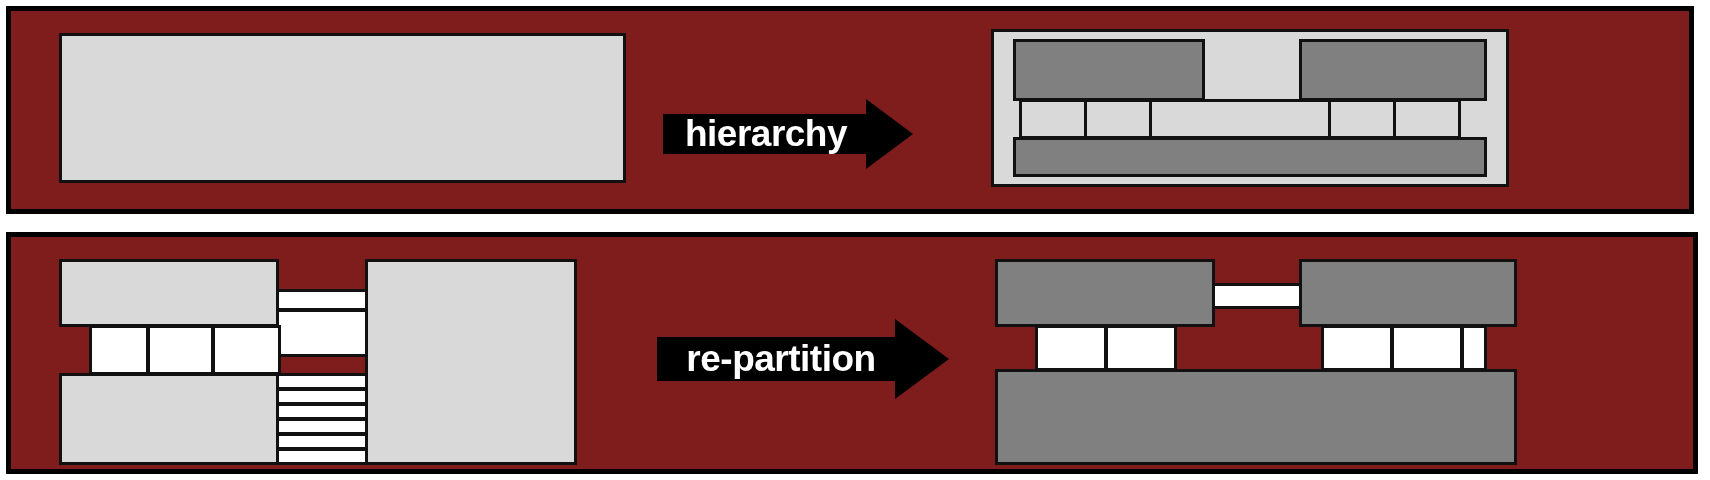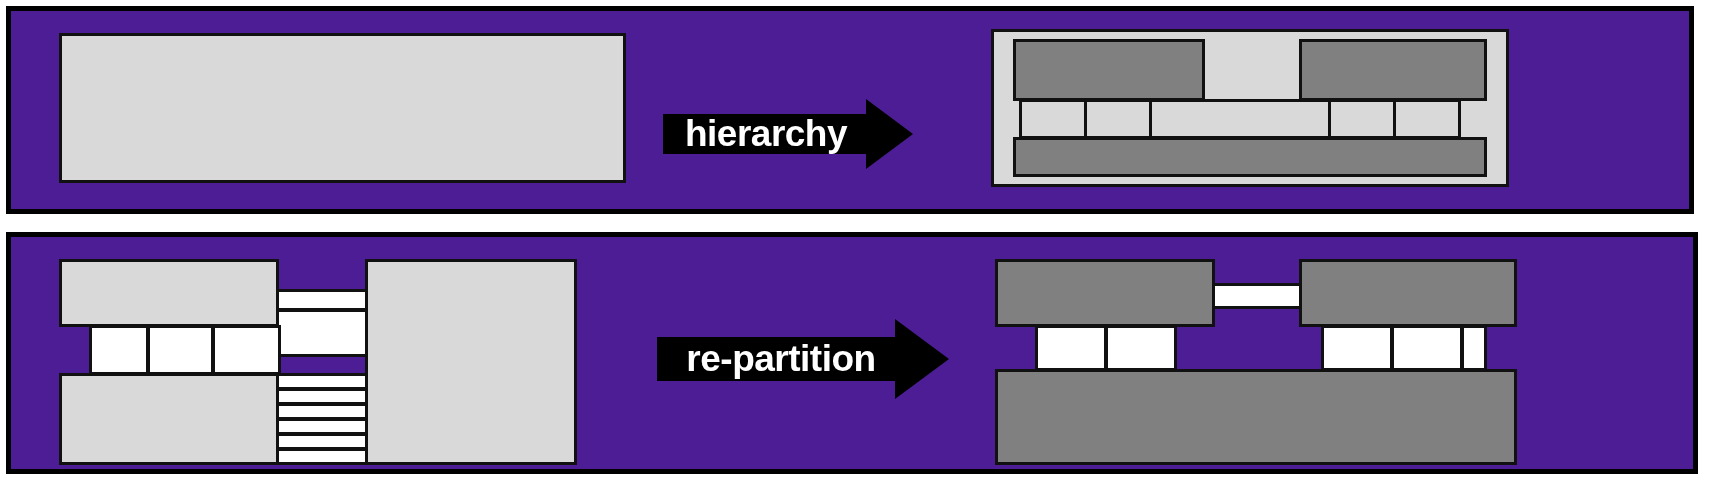--- a/index.html
+++ b/index.html
@@ -5,21 +5,21 @@
   html,body{margin:0;padding:0;background:#ffffff;}
   body{
     font-family:"Liberation Sans", sans-serif;
     width:1710px;height:480px;overflow:hidden;
   }
   #stage{position:relative;width:1710px;height:480px;background:#ffffff;}
 
   
   .panel{
     position:absolute;
-    background:#4c1d95;
+    background:#7f1d1d;
     border:5px solid #000000;
     box-sizing:border-box;
   }
   #panel-hierarchy{left:6px;  top:6px;   width:1688px; height:208px;}
   #panel-repartition{left:6px;top:232px; width:1692px; height:242px;}
 
   
   .blk{position:absolute;box-sizing:border-box;border:3px solid #111111;}
   .light{background:#d9d9d9;}
   .dark{background:#808080;}

